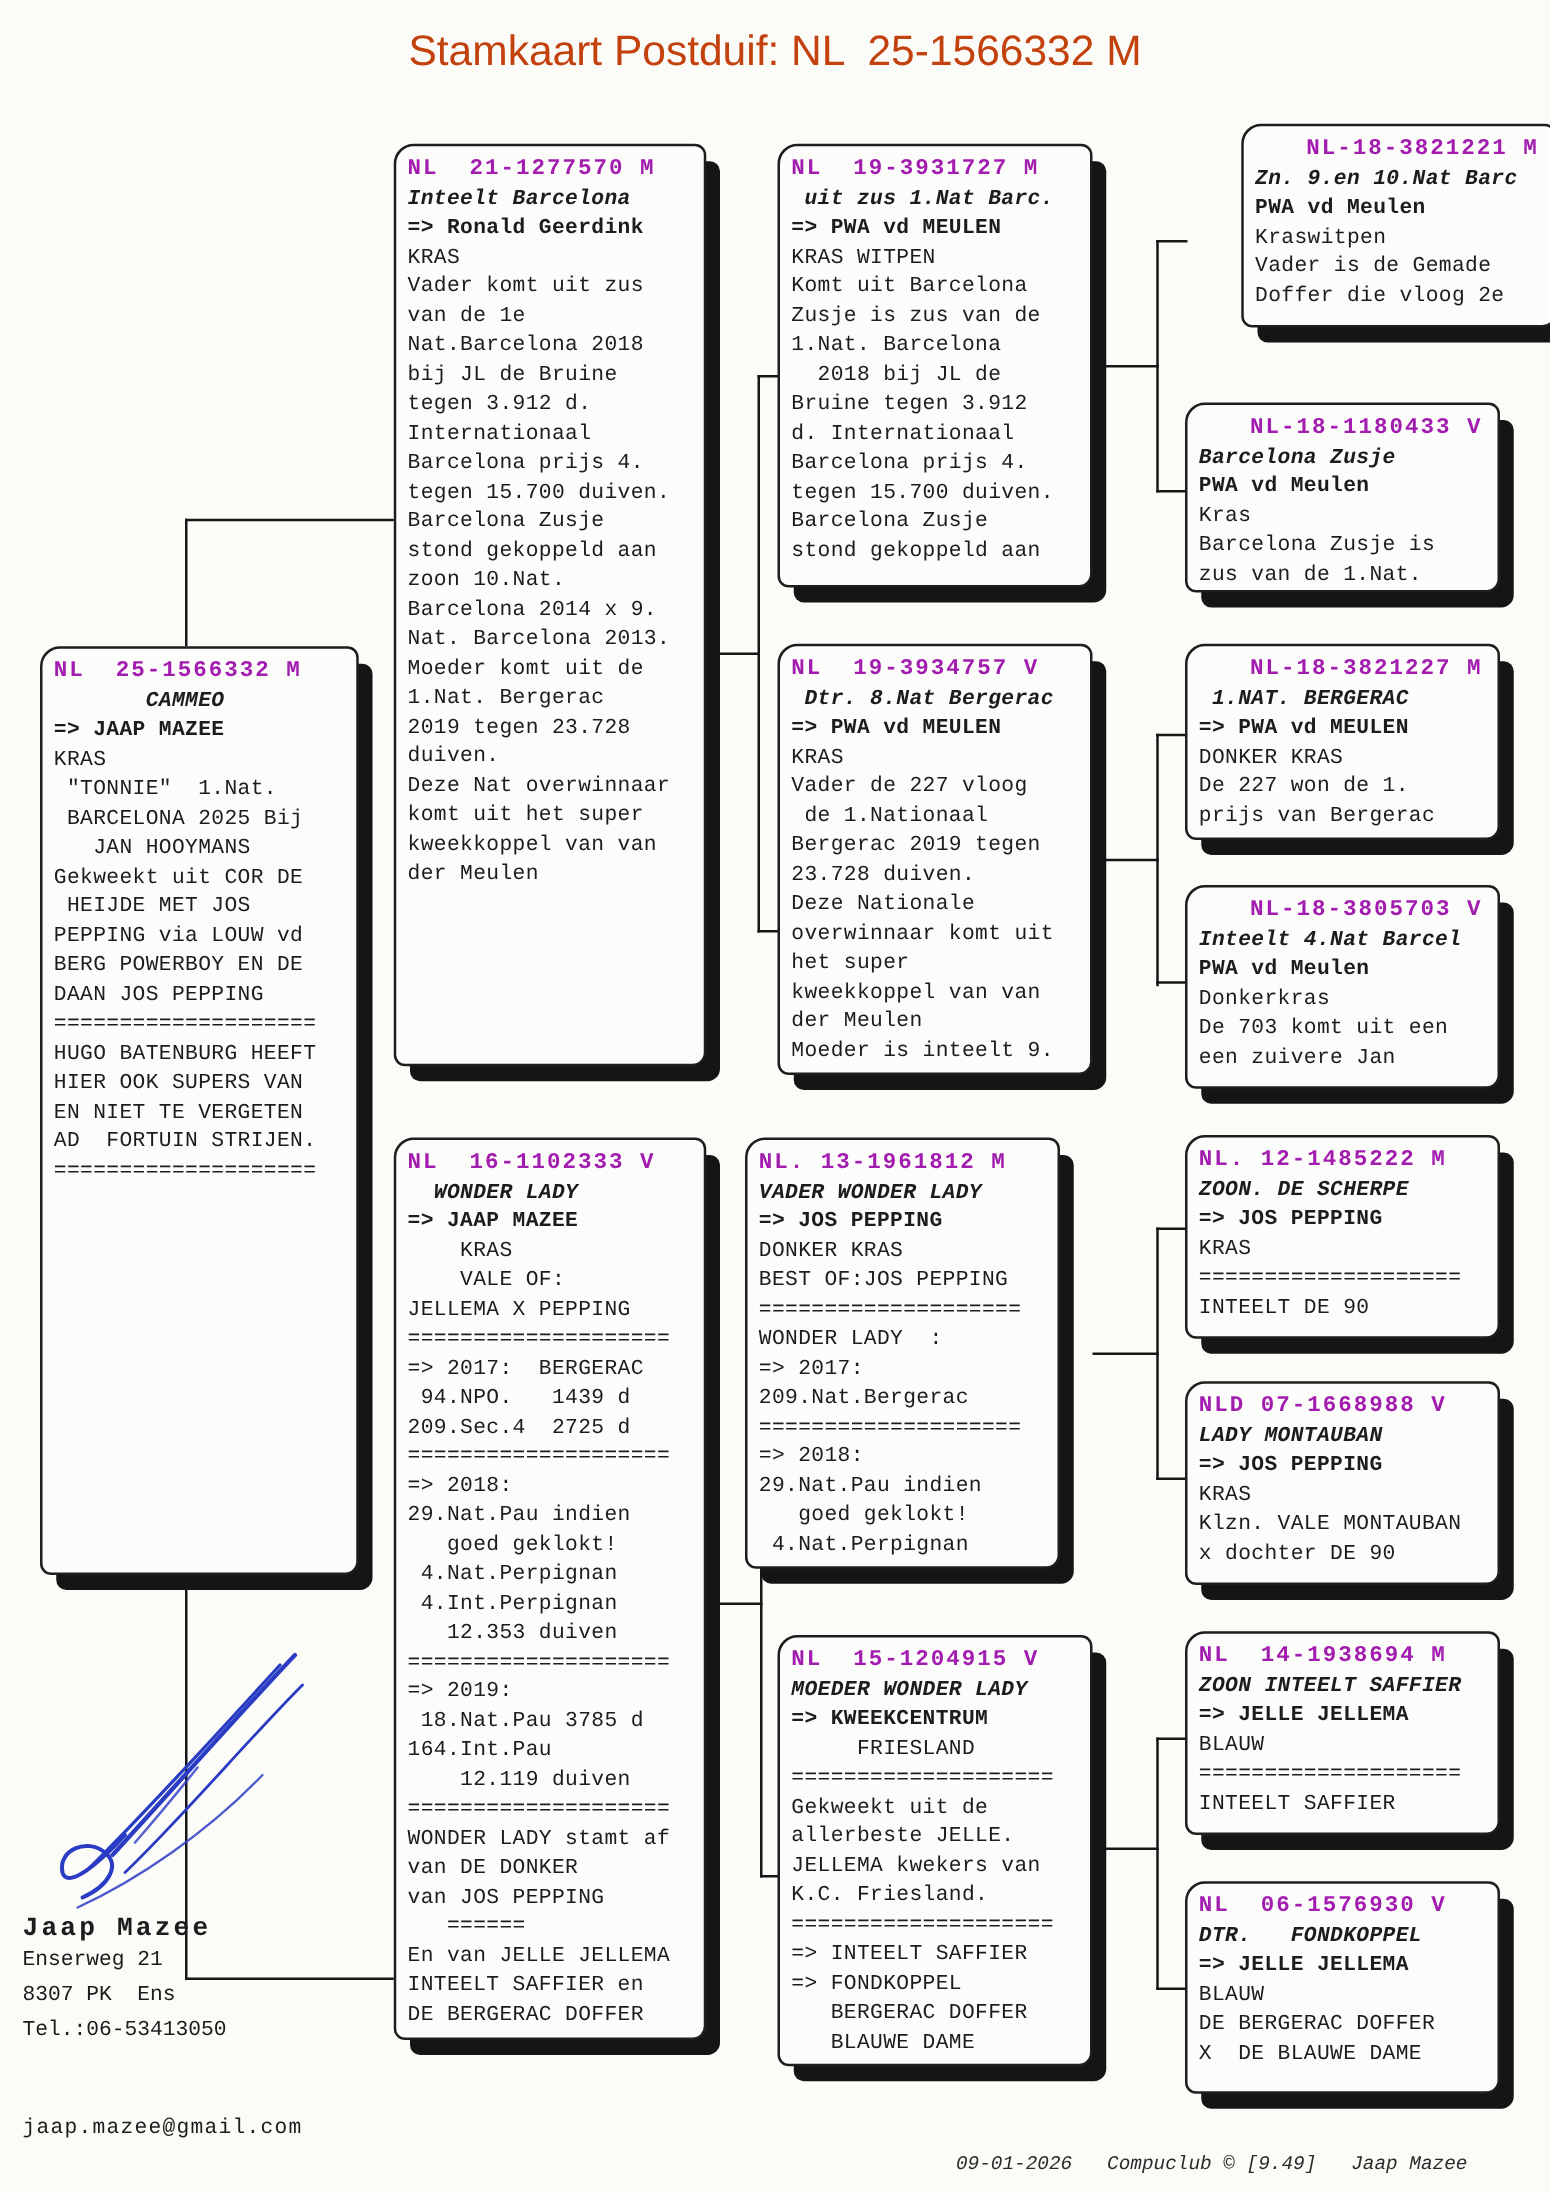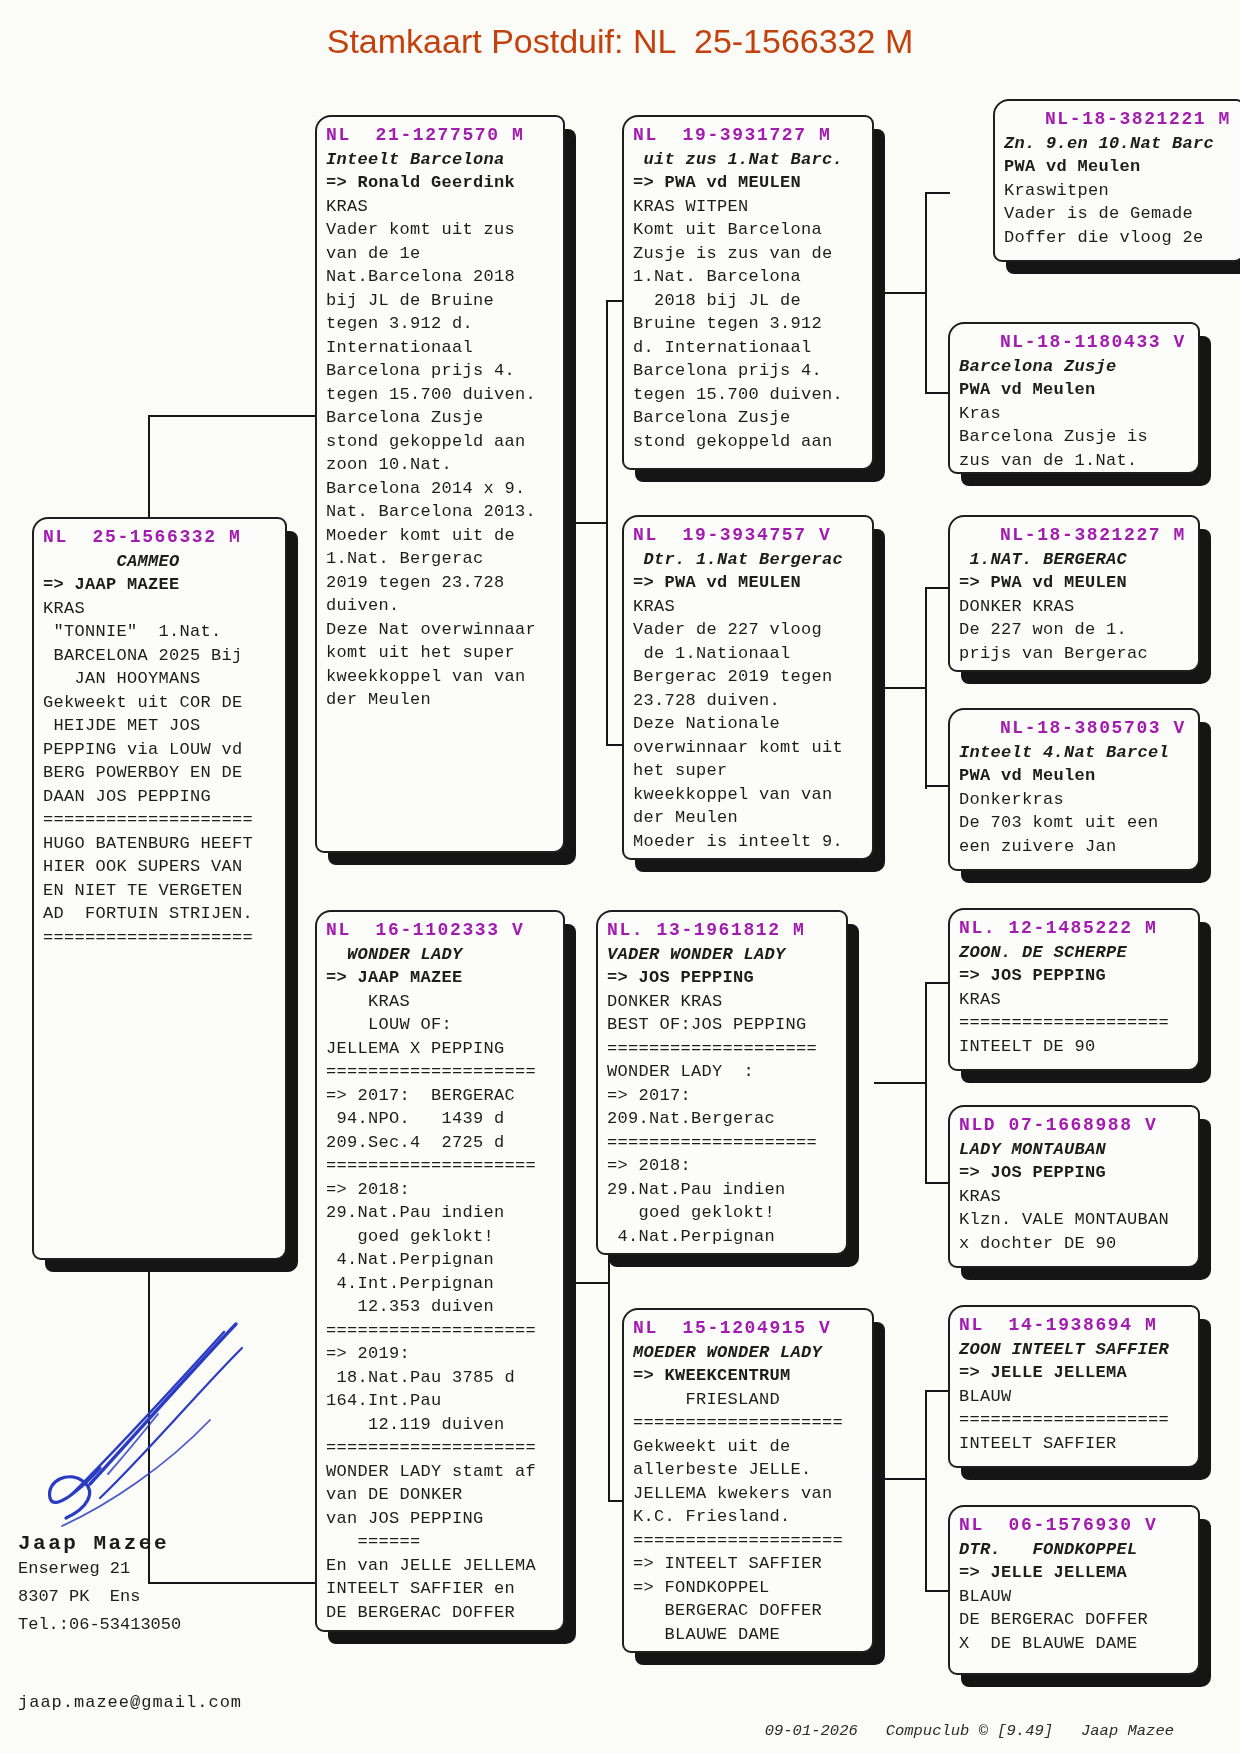--- a/index.html
+++ b/index.html
@@ -108,21 +108,21 @@
       <div class="tl body">Deze Nat overwinnaar</div>
       <div class="tl body">komt uit het super</div>
       <div class="tl body">kweekkoppel van van</div>
       <div class="tl body">der Meulen</div>
     </div>
     <div class="pbox" style="left: 315px; top: 910px; width: 250px; height: 722px;">
       <div class="ring">NL  16-1102333 V</div>
       <div class="tl name">  WONDER LADY</div>
       <div class="tl owner">=&gt; JAAP MAZEE</div>
       <div class="tl body">    KRAS</div>
-      <div class="tl body">    LOUW OF:</div>
+      <div class="tl body">    VALE OF:</div>
       <div class="tl body">JELLEMA X PEPPING</div>
       <div class="tl body">====================</div>
       <div class="tl body">=&gt; 2017:  BERGERAC</div>
       <div class="tl body"> 94.NPO.   1439 d</div>
       <div class="tl body">209.Sec.4  2725 d</div>
       <div class="tl body">====================</div>
       <div class="tl body">=&gt; 2018:</div>
       <div class="tl body">29.Nat.Pau indien</div>
       <div class="tl body">   goed geklokt!</div>
       <div class="tl body"> 4.Nat.Perpignan</div>
@@ -153,21 +153,21 @@
       <div class="tl body">  2018 bij JL de</div>
       <div class="tl body">Bruine tegen 3.912</div>
       <div class="tl body">d. Internationaal</div>
       <div class="tl body">Barcelona prijs 4.</div>
       <div class="tl body">tegen 15.700 duiven.</div>
       <div class="tl body">Barcelona Zusje</div>
       <div class="tl body">stond gekoppeld aan</div>
     </div>
     <div class="pbox" style="left: 622px; top: 515px; width: 252px; height: 345px;">
       <div class="ring">NL  19-3934757 V</div>
-      <div class="tl name"> Dtr. 1.Nat Bergerac</div>
+      <div class="tl name"> Dtr. 8.Nat Bergerac</div>
       <div class="tl owner">=&gt; PWA vd MEULEN</div>
       <div class="tl body">KRAS</div>
       <div class="tl body">Vader de 227 vloog</div>
       <div class="tl body"> de 1.Nationaal</div>
       <div class="tl body">Bergerac 2019 tegen</div>
       <div class="tl body">23.728 duiven.</div>
       <div class="tl body">Deze Nationale</div>
       <div class="tl body">overwinnaar komt uit</div>
       <div class="tl body">het super</div>
       <div class="tl body">kweekkoppel van van</div>

